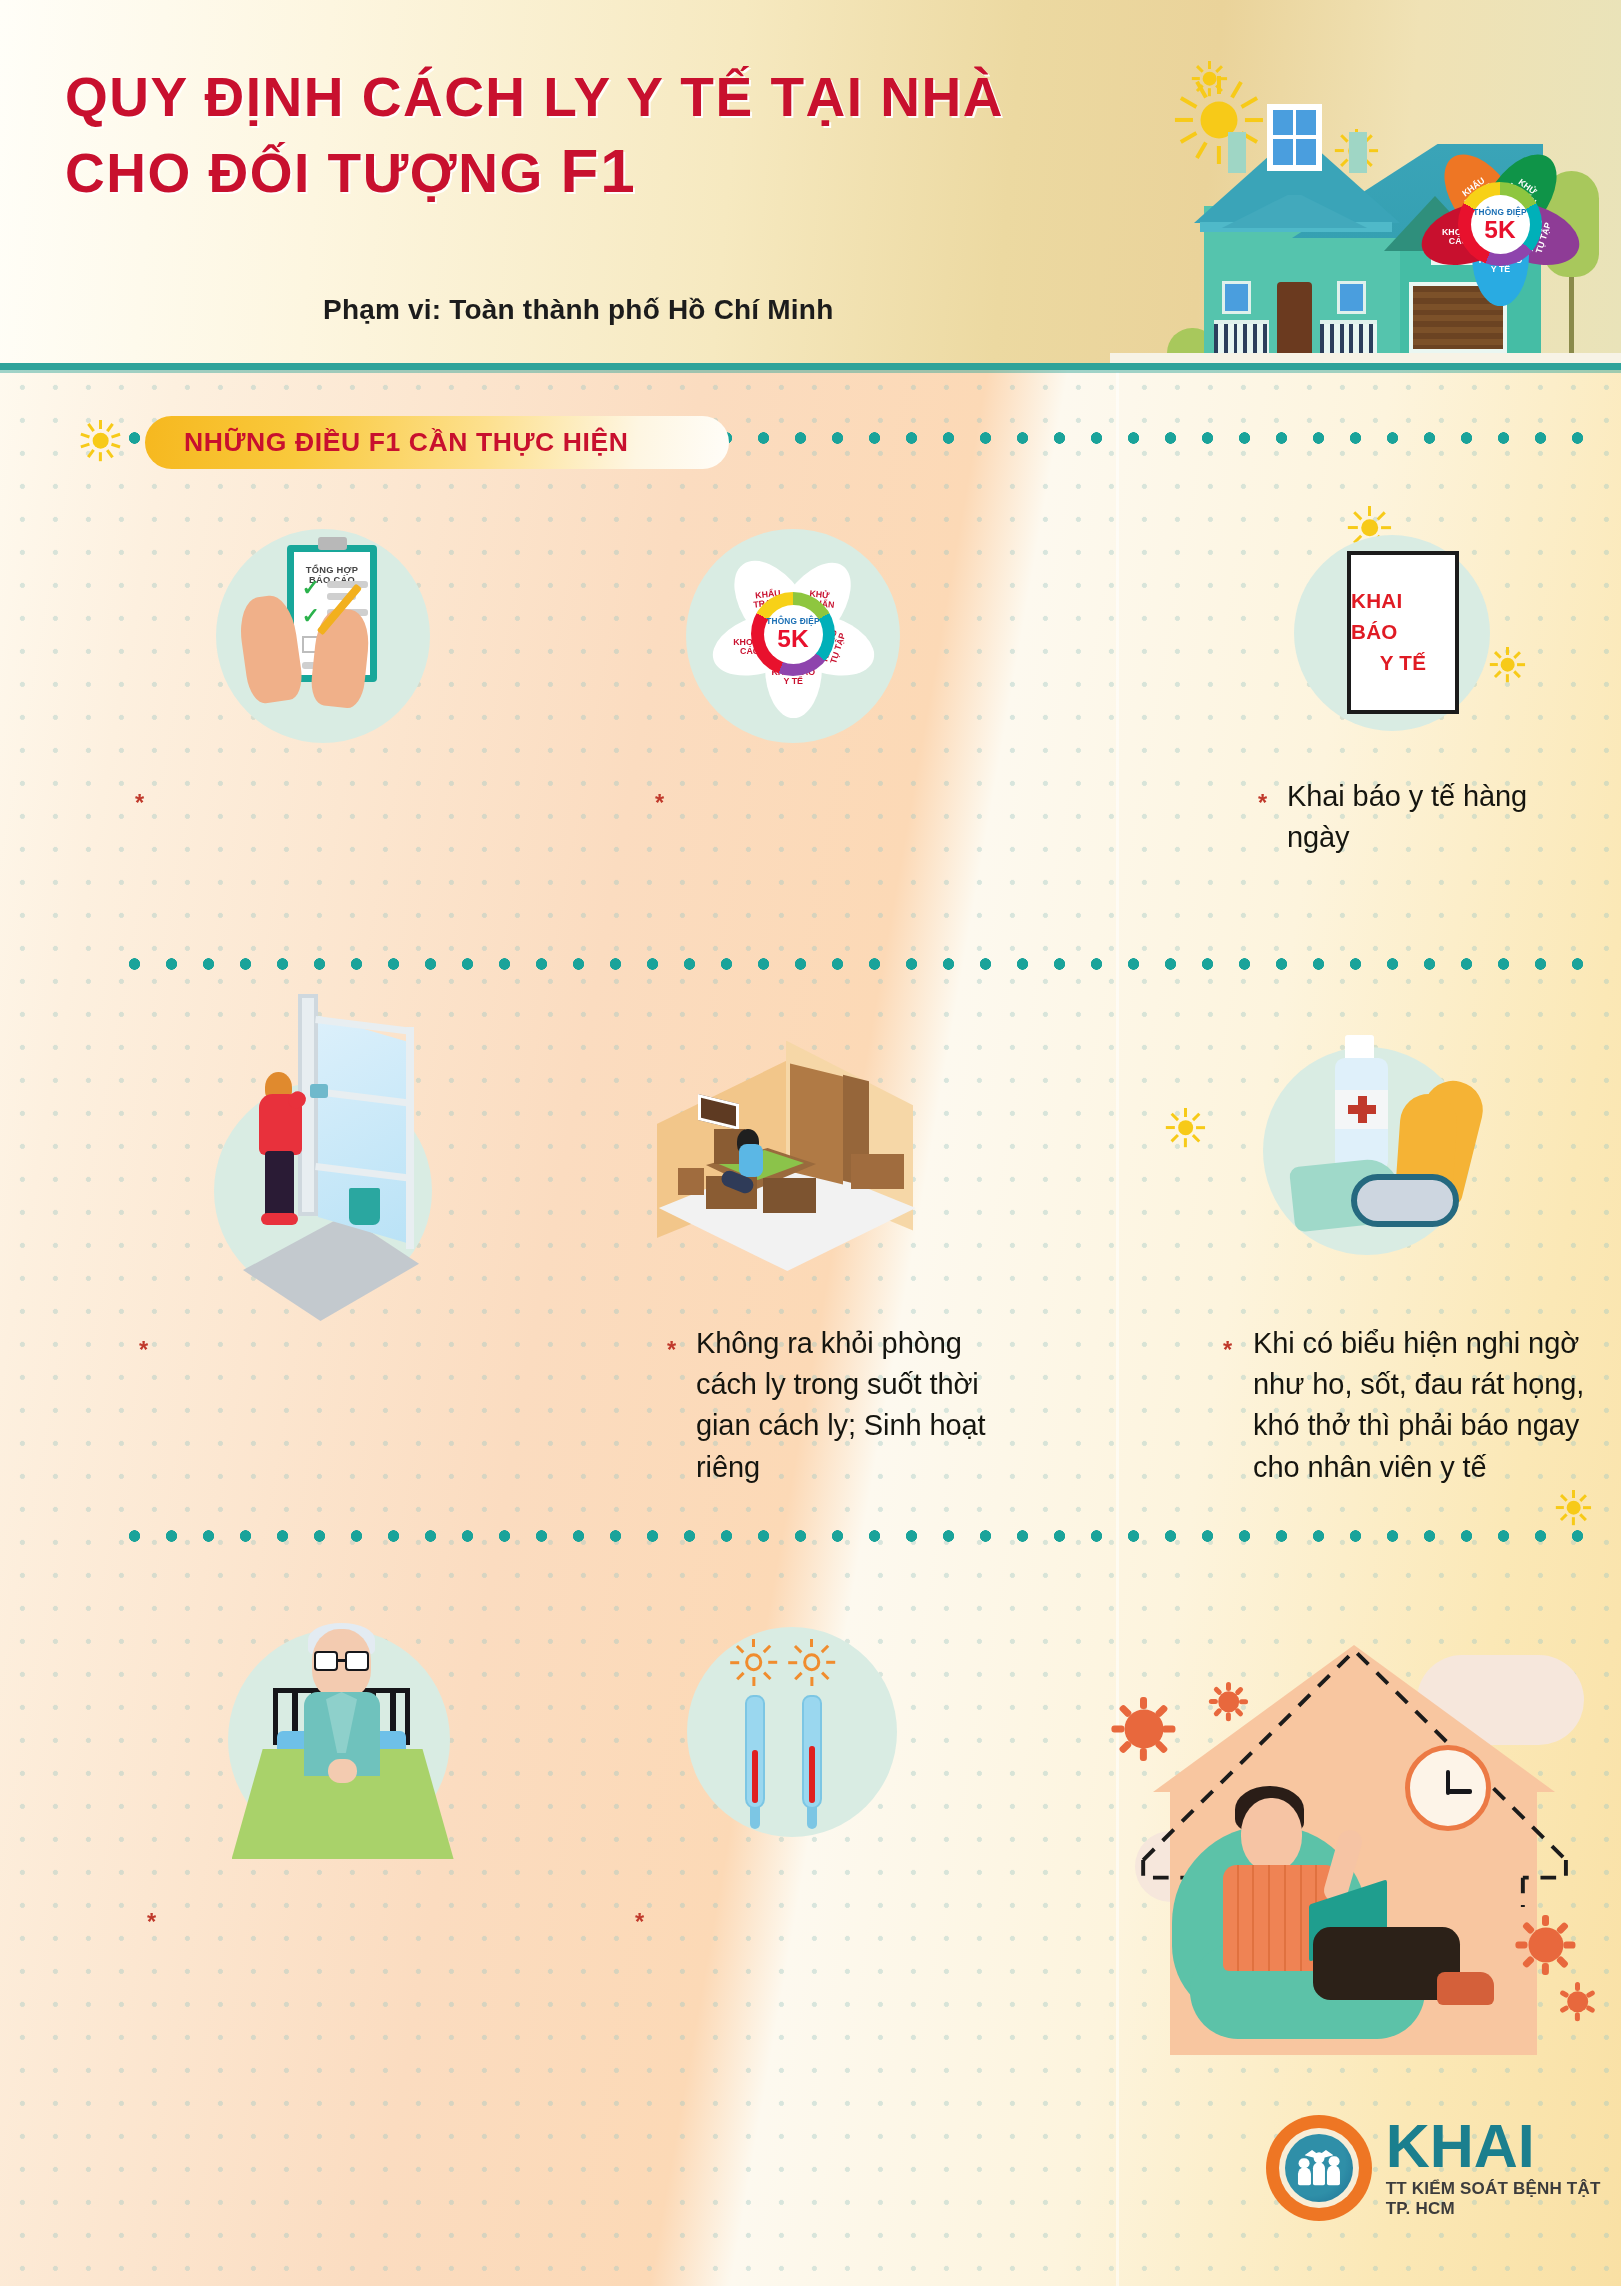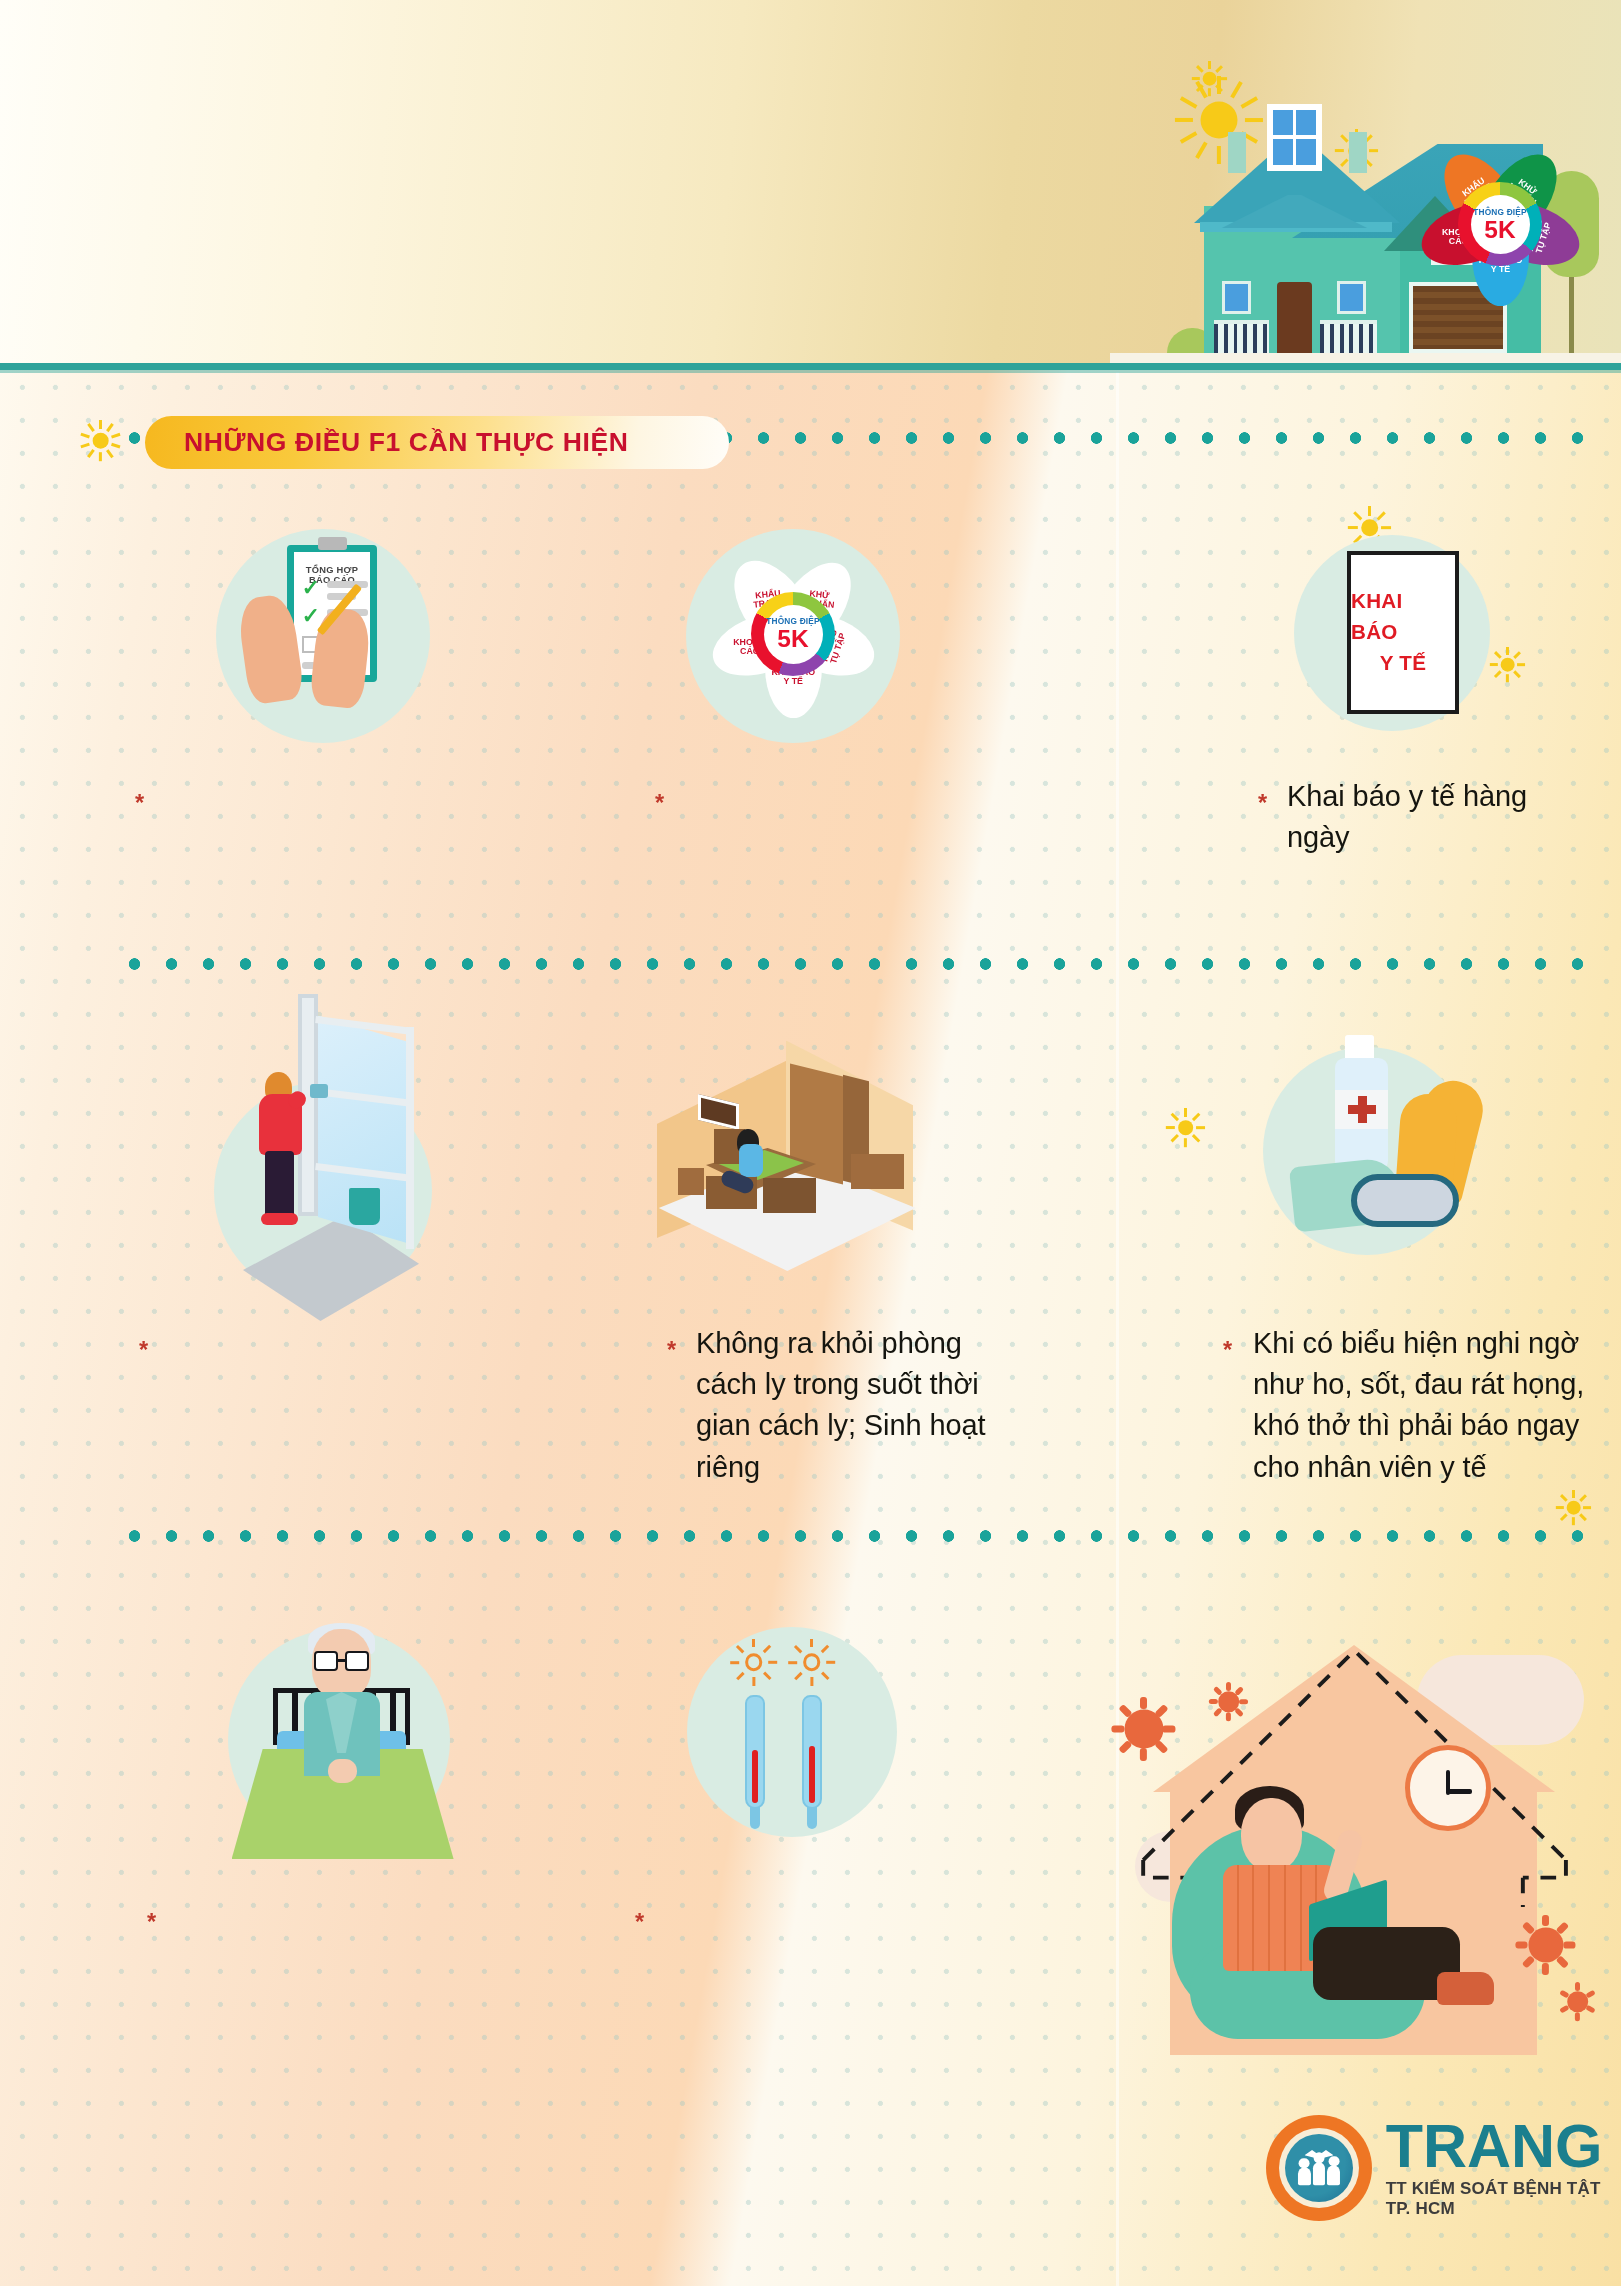--- a/index.html
+++ b/index.html
@@ -302,20 +302,30 @@
 </head>
 <body>
 
 <div id="page">
 
   <div class="bg-base"></div>
   <div class="bg-dots"></div>
   <div class="bg-header"></div>
   <div class="vert-split"></div>
 
+  <div class="header-left">
+    <div class="title">
+      <span>QUY ĐỊNH CÁCH LY Y TẾ TẠI NHÀ</span>
+      <span class="l2">
+        <span>CHO ĐỐI TƯỢNG</span>
+        <span class="f1">F1</span>
+      </span>
+    </div>
+    <div class="scope">Phạm vi: Toàn thành phố Hồ Chí Minh</div>
+  </div>
 
   <div class="house-wrap">
     <div class="ground"></div>
 
     <div class="sun sun-big" style="width:88px;height:88px;">
       <div class="core" style="width:37px;height:37px;"></div>
       <div class="ray" style="width:3.9px;height:17.6px;margin-left:-2px;margin-top:-44px;transform:rotate(0deg) translateY(0);"></div>
       <div class="ray" style="width:3.9px;height:17.6px;margin-left:-2px;margin-top:-44px;transform:rotate(30deg) translateY(0);transform-origin:50% 44px;"></div>
       <div class="ray" style="width:3.9px;height:17.6px;margin-left:-2px;margin-top:-44px;transform:rotate(60deg);transform-origin:50% 44px;"></div>
       <div class="ray" style="width:3.9px;height:17.6px;margin-left:-2px;margin-top:-44px;transform:rotate(90deg);transform-origin:50% 44px;"></div>
@@ -761,19 +771,19 @@
       <div class="hcdc-disc">
         <div class="hcdc-bird"></div>
         <div class="hcdc-people">
           <div class="hcdc-person" style="height:17.6px;"></div>
           <div class="hcdc-person" style="height:23.5px;"></div>
           <div class="hcdc-person" style="height:19.6px;"></div>
         </div>
       </div>
     </div>
     <div class="hcdc-text">
-      <div class="hcdc-name">TRANG</div>
+      <div class="hcdc-name">KHAI</div>
       <div class="hcdc-sub">TT KIỂM SOÁT BỆNH TẬT TP. HCM</div>
     </div>
   </div>
 
 </div>
 
 
 </body></html>

